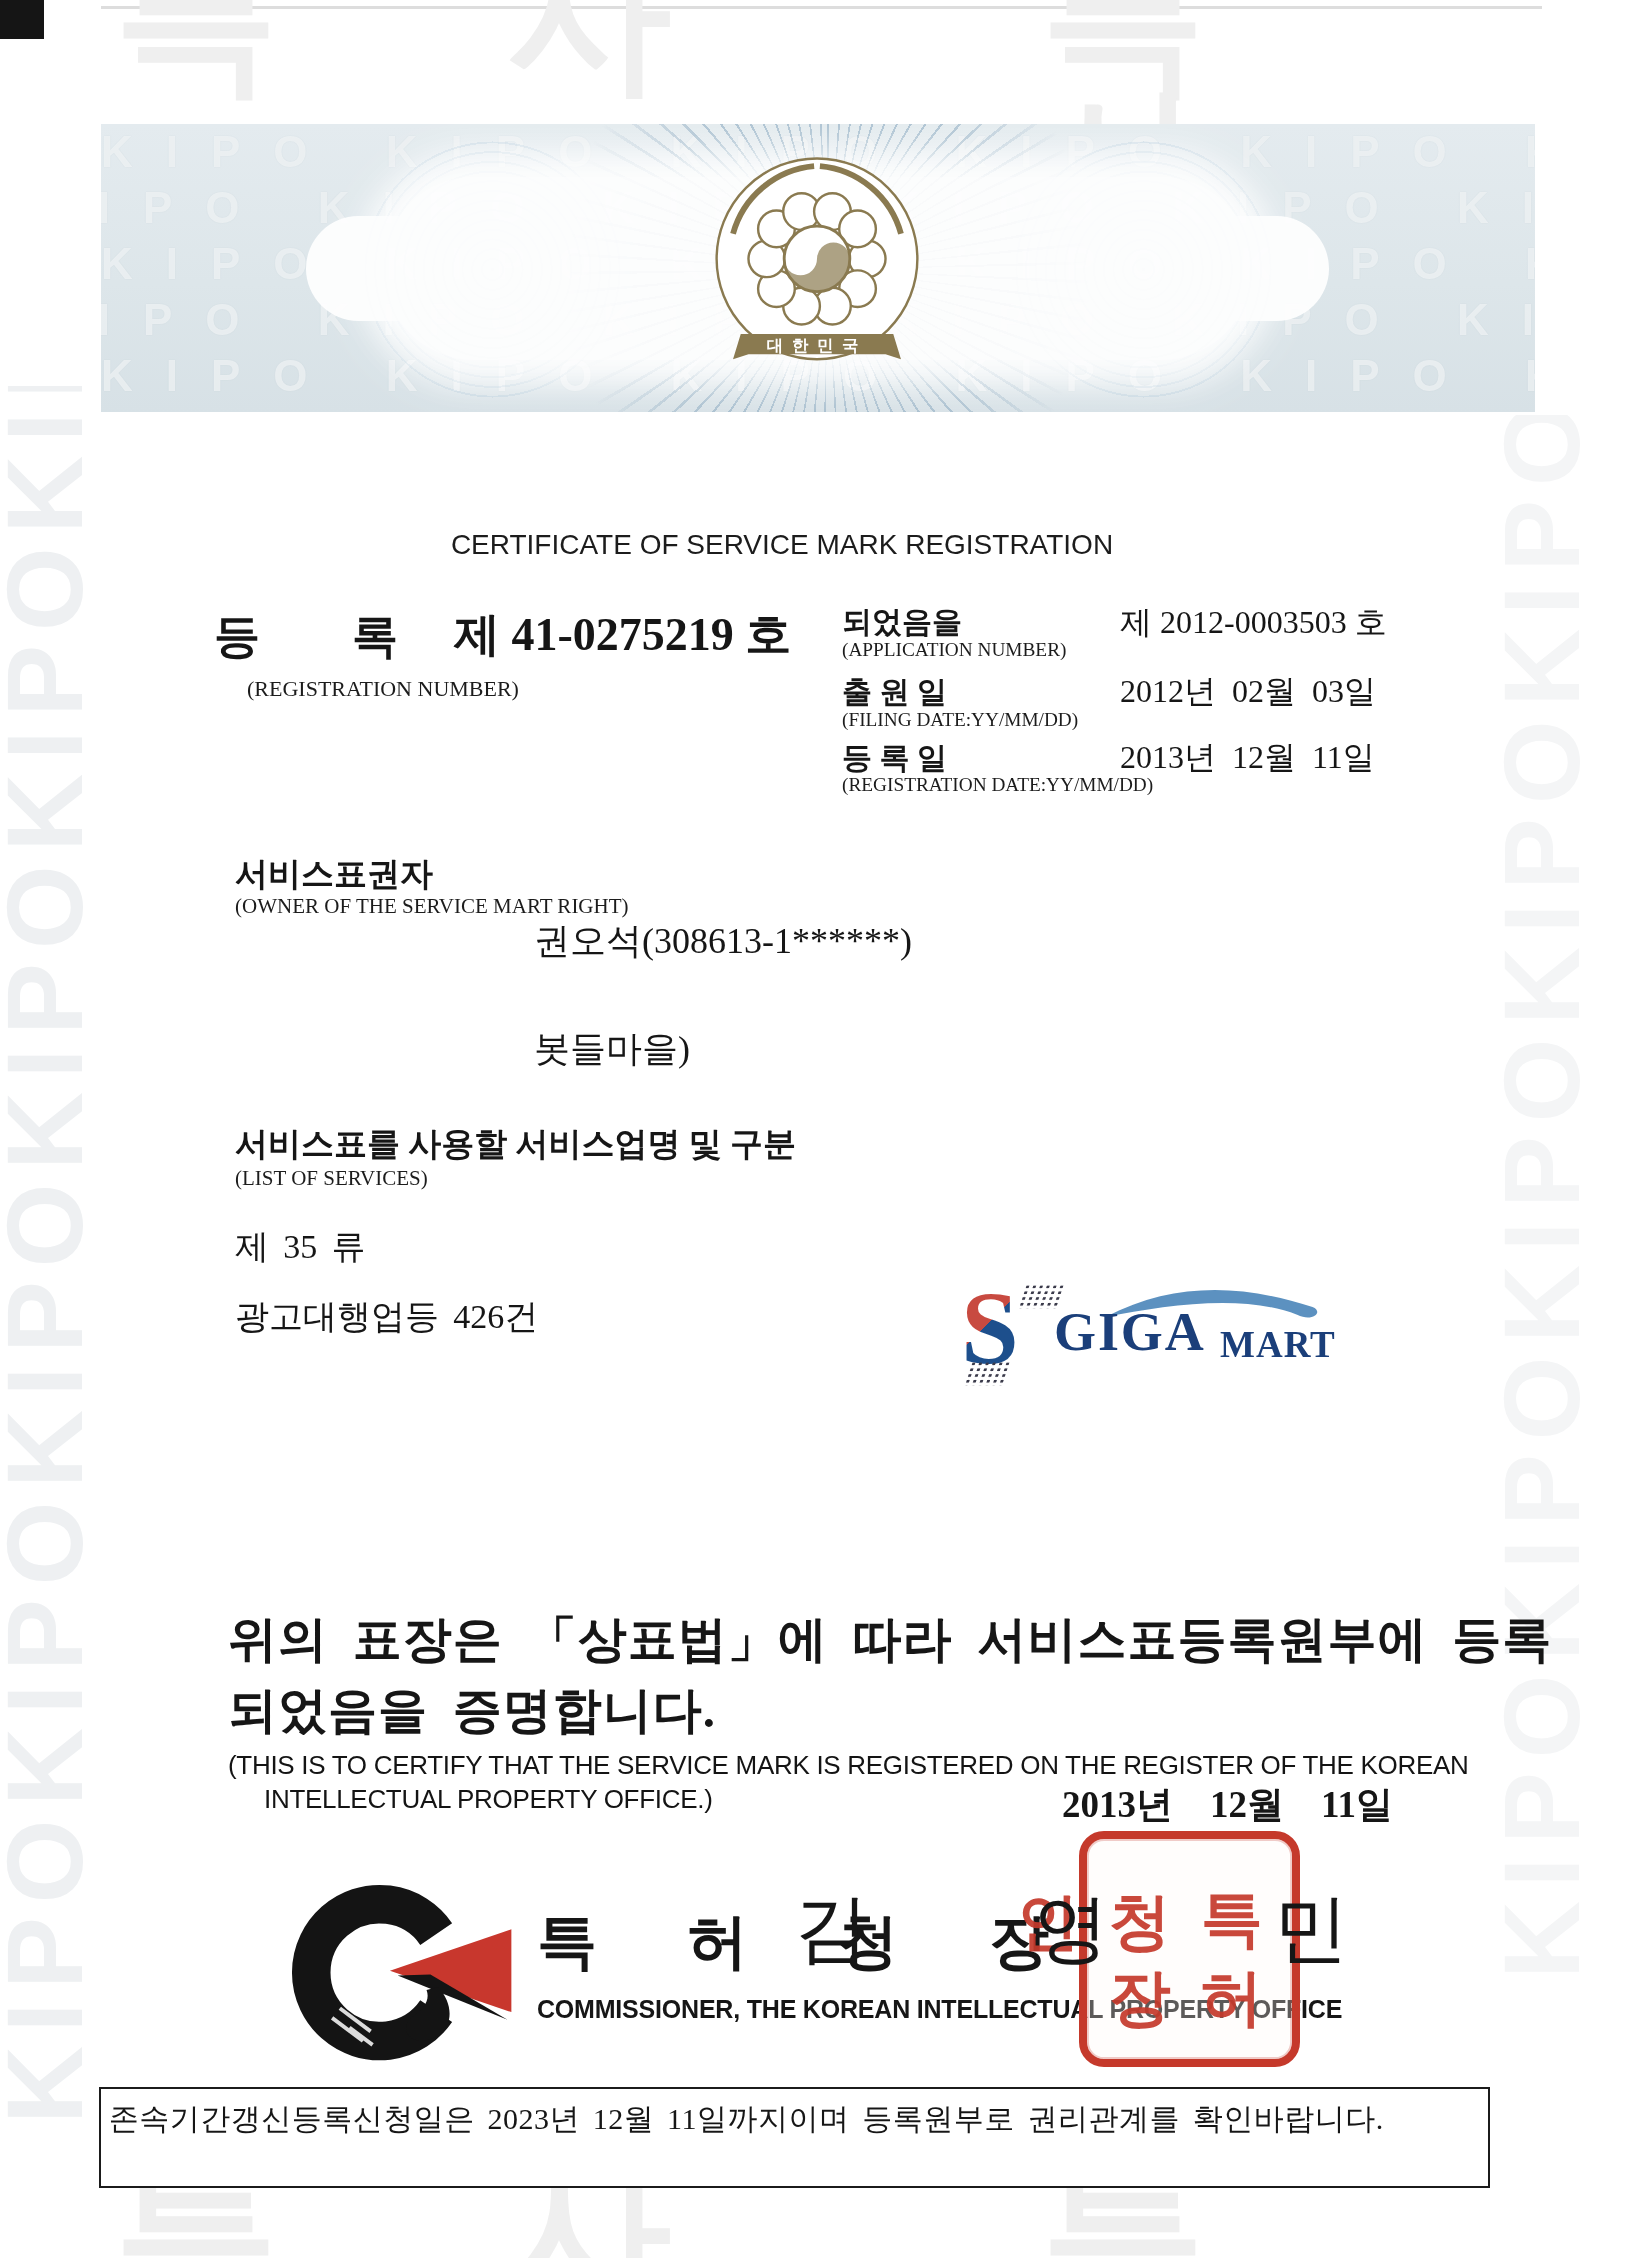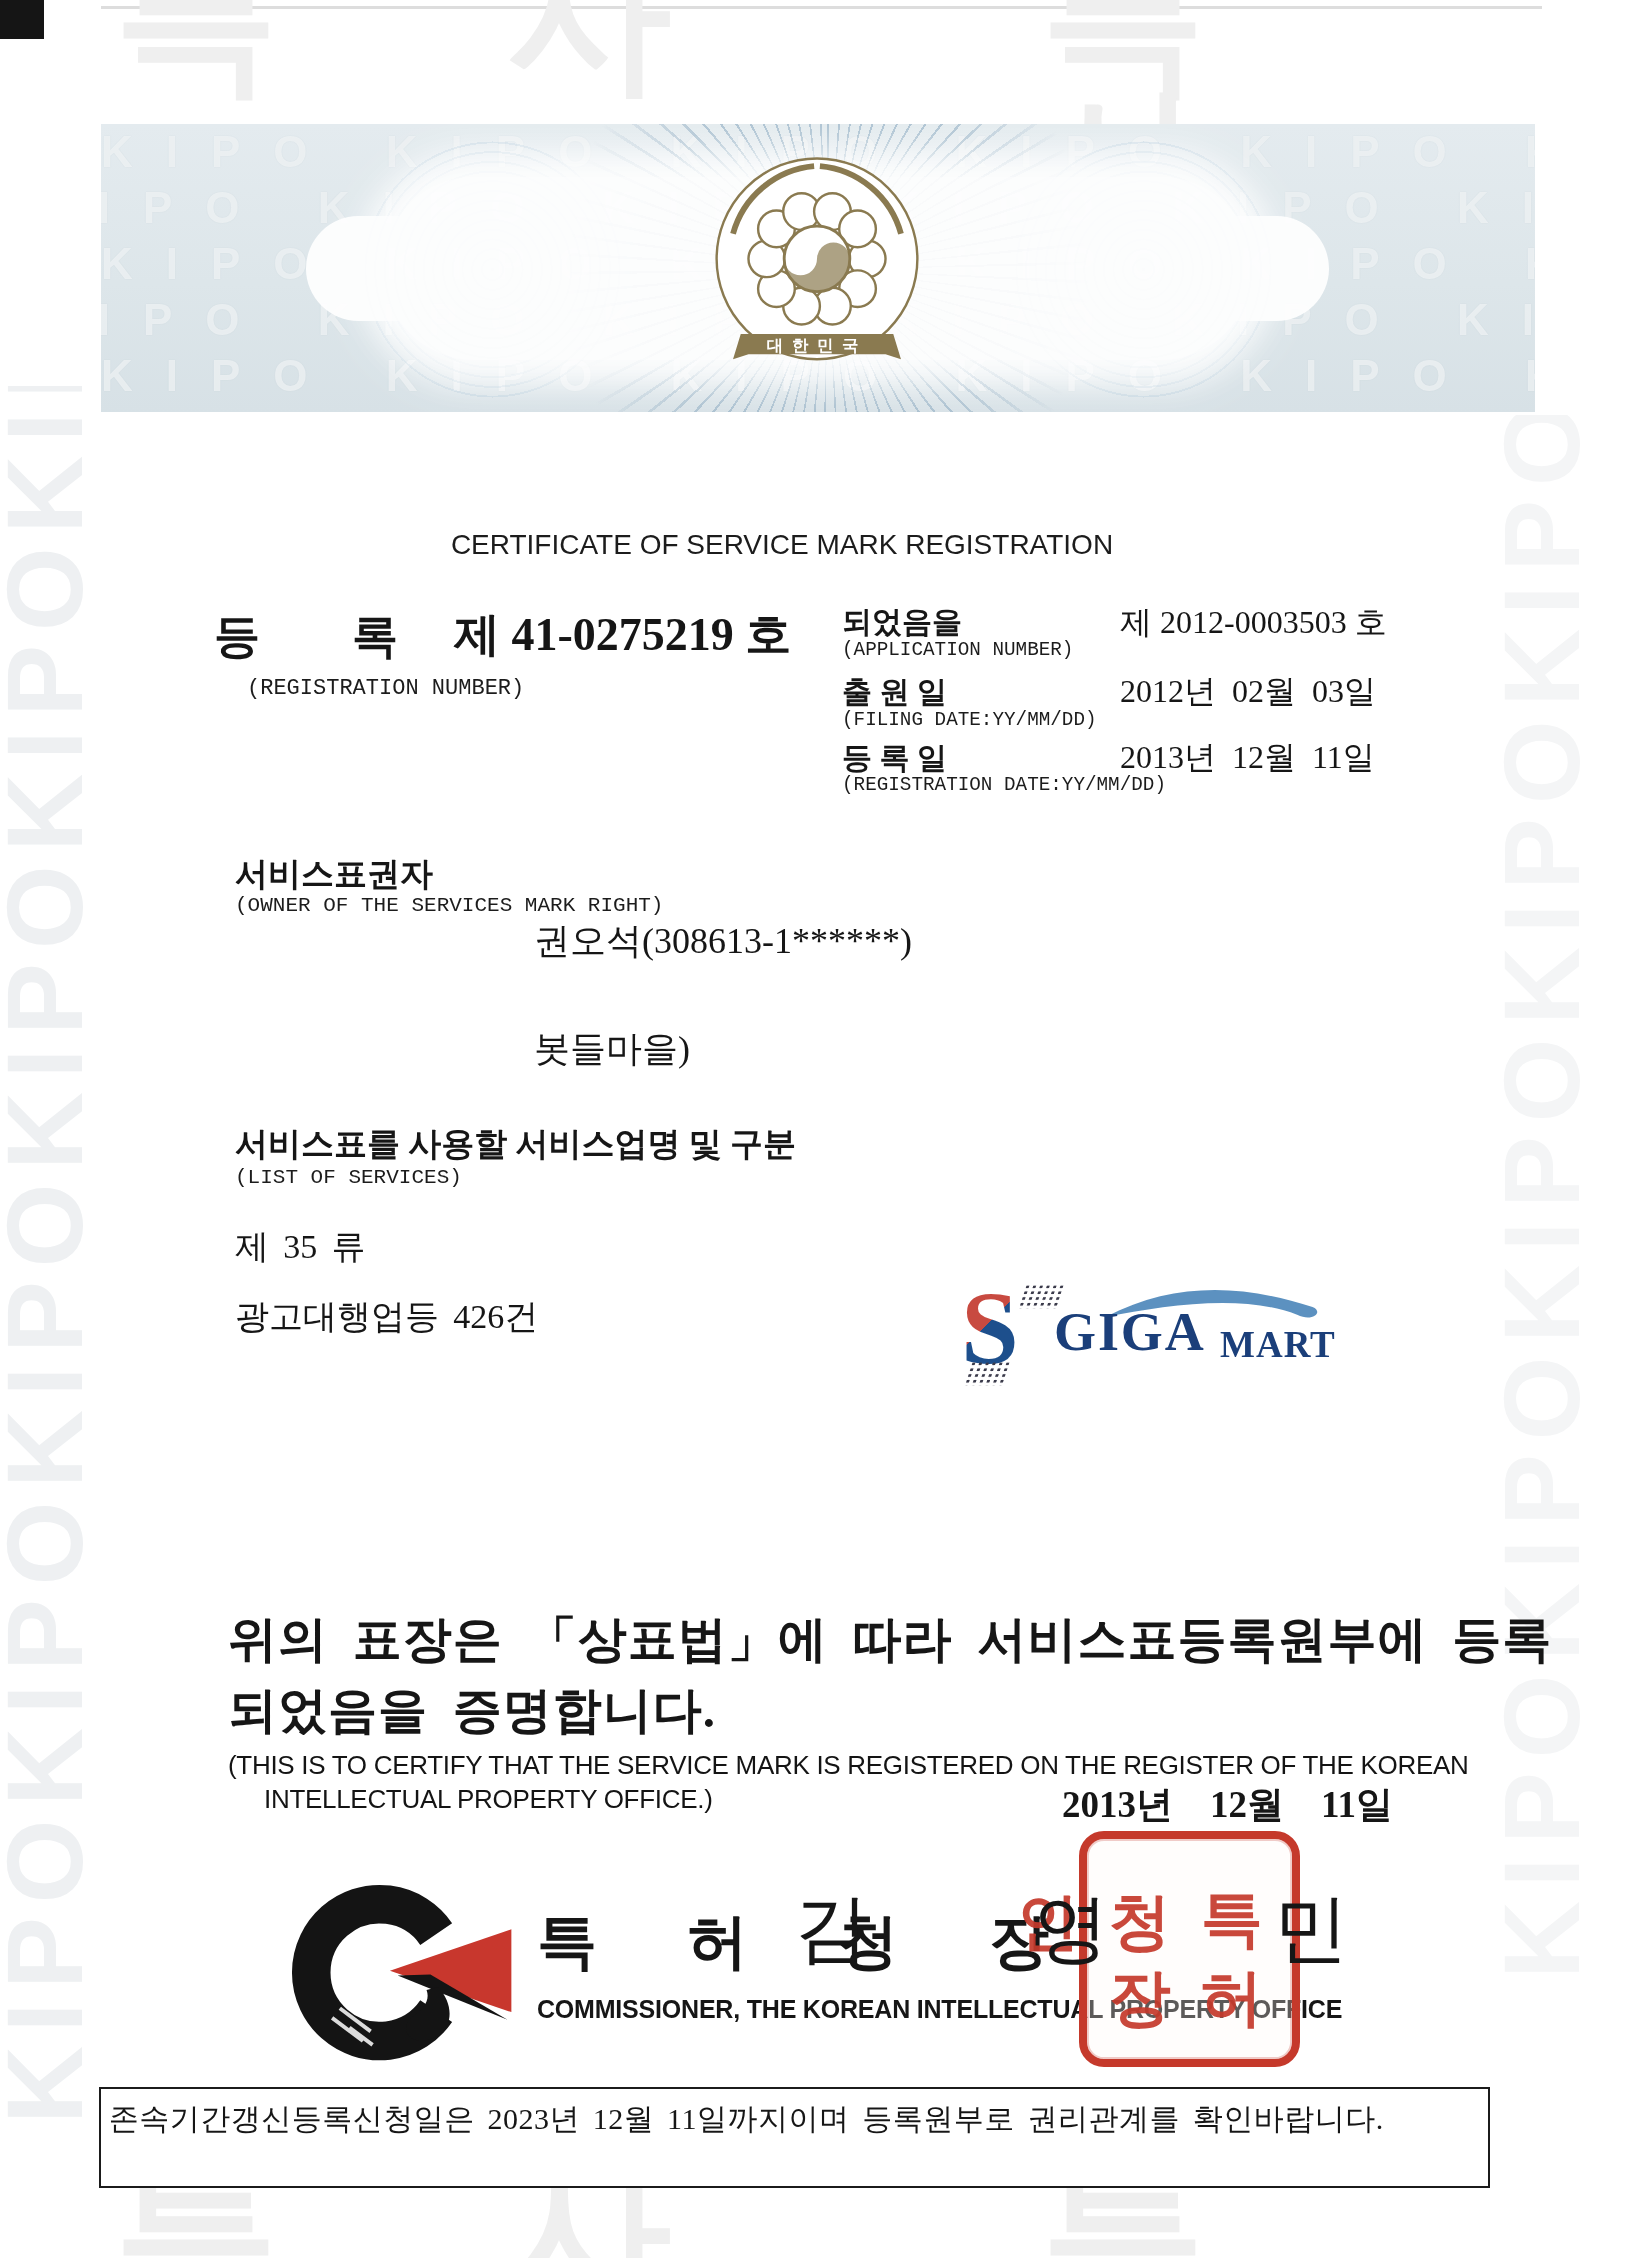--- a/index.html
+++ b/index.html
@@ -1,20 +1,20 @@
 <!DOCTYPE html>
 <html><head>
 <meta charset="utf-8">
 <style>
   html,body{margin:0;padding:0;}
   #page{position:relative;width:1641px;height:2258px;background:#ffffff;overflow:hidden;
         font-family:"Liberation Serif","DejaVu Serif",serif;color:#161616;}
   .abs{position:absolute;}
   .pre{white-space:pre;}
-  .sans{font-family:Liberation Mono, monospace;}
+  .sans{font-family:Liberation Serif, serif;}
 
   
   .corner-mark{width:44px;height:39px;background:#151515;left:0;top:0;}
   .topline{left:101px;top:5.8px;width:1441px;height:2.9px;background:#dddddd;}
   .ghost{font-family:"Liberation Sans","DejaVu Sans",sans-serif;font-weight:800;
          color:#efefef;font-size:164px;letter-spacing:92px;line-height:145px;}
   .vstrip{font-family:"Liberation Sans","DejaVu Sans",sans-serif;font-weight:800;
           writing-mode:vertical-rl;transform:rotate(180deg);font-size:108px;
           color:#f1f2f3;letter-spacing:13.5px;line-height:106px;overflow:hidden;}
 
@@ -148,21 +148,21 @@
 
   <div class="abs info-label" style="left:842px;top:672px;">출 원 일</div>
   <div class="abs info-caption sans" style="left:842px;top:709px;">(FILING DATE:YY/MM/DD)</div>
   <div class="abs info-value pre" style="left:1120px;top:670px;">2012년  02월  03일</div>
 
   <div class="abs info-label" style="left:842px;top:738px;">등 록 일</div>
   <div class="abs info-caption sans" style="left:842px;top:774px;">(REGISTRATION DATE:YY/MM/DD)</div>
   <div class="abs info-value pre" style="left:1120px;top:736px;">2013년  12월  11일</div>
 
   <div class="abs sec-label" style="left:235px;top:852px;">서비스표권자</div>
-  <div class="abs sec-caption sans" style="left:235px;top:894px;">(OWNER OF THE SERVICES MARK RIGHT)</div>
+  <div class="abs sec-caption sans" style="left:235px;top:894px;">(OWNER OF THE SERVICE MART RIGHT)</div>
   <div class="abs body-text" style="left:534px;top:917px;">권오석(308613-1******)</div>
   <div class="abs body-text" style="left:534px;top:1025px;">봇들마을)</div>
 
   <div class="abs sec-label" style="left:235px;top:1122px;">서비스표를 사용할 서비스업명 및 구분</div>
   <div class="abs sec-caption sans" style="left:235px;top:1166px;">(LIST OF SERVICES)</div>
   <div class="abs body-text" style="left:235px;top:1224px;font-size:34px;">제 35 류</div>
   <div class="abs body-text" style="left:235px;top:1294px;font-size:34px;">광고대행업등 426건</div>
 
   <div class="abs logo">
     <span class="abs logo-s">S</span>

